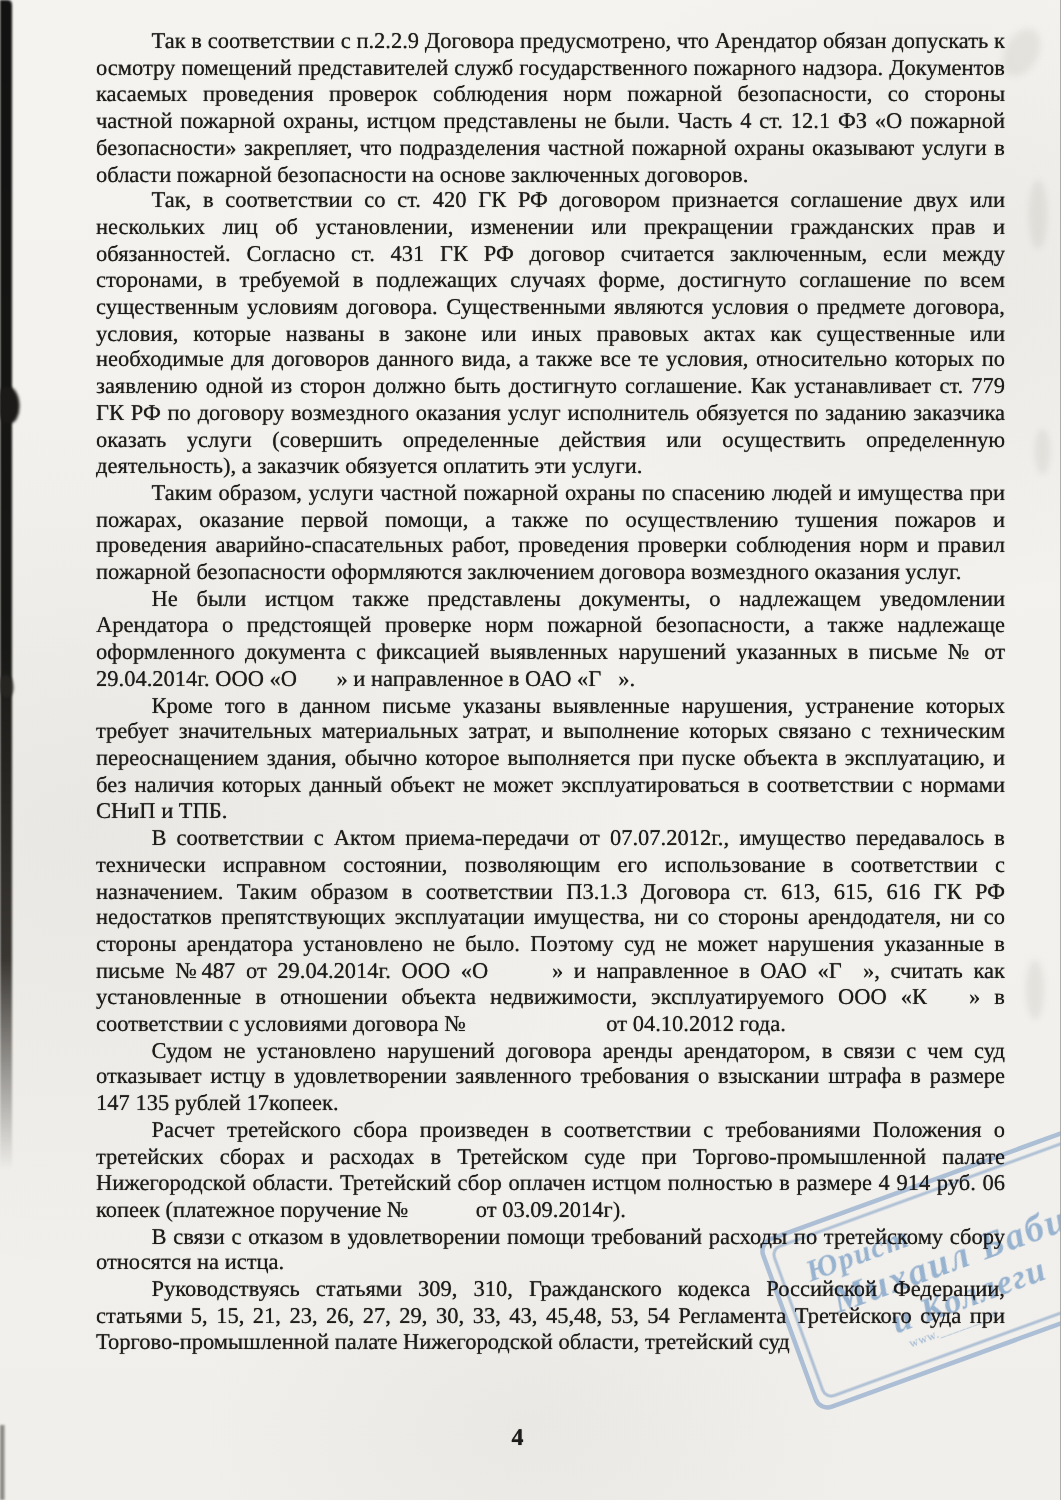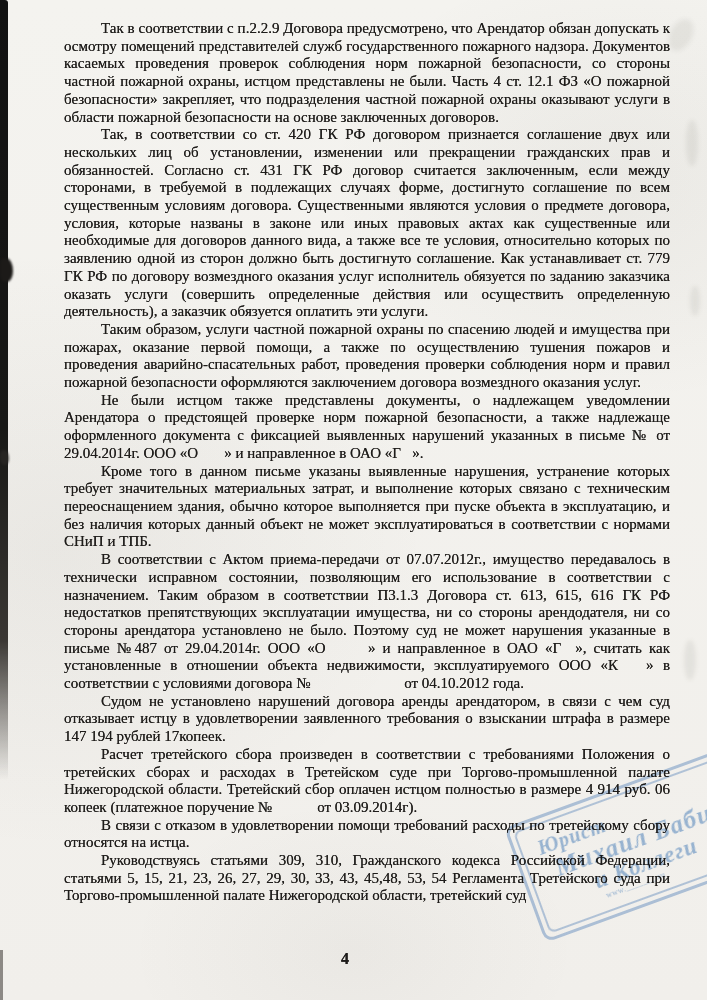--- a/index.html
+++ b/index.html
@@ -86,21 +86,21 @@
   <div class="smudge sm3"></div>
   <div class="smudge sm4"></div>
 
   <div class="content">
     <p>Так в соответствии с п.2.2.9 Договора предусмотрено, что Арендатор обязан допускать к осмотру помещений представителей служб государственного пожарного надзора. Документов касаемых проведения проверок соблюдения норм пожарной безопасности, со стороны частной пожарной охраны, истцом представлены не были. Часть 4 ст. 12.1 ФЗ «О пожарной безопасности» закрепляет, что подразделения частной пожарной охраны оказывают услуги в области пожарной безопасности на основе заключенных договоров.</p>
     <p>Так, в соответствии со ст. 420 ГК РФ договором признается соглашение двух или нескольких лиц об установлении, изменении или прекращении гражданских прав и обязанностей. Согласно ст. 431 ГК РФ договор считается заключенным, если между сторонами, в требуемой в подлежащих случаях форме, достигнуто соглашение по всем существенным условиям договора. Существенными являются условия о предмете договора, условия, которые названы в законе или иных правовых актах как существенные или необходимые для договоров данного вида, а также все те условия, относительно которых по заявлению одной из сторон должно быть достигнуто соглашение. Как устанавливает ст. 779 ГК РФ по договору возмездного оказания услуг исполнитель обязуется по заданию заказчика оказать услуги (совершить определенные действия или осуществить определенную деятельность), а заказчик обязуется оплатить эти услуги.</p>
     <p>Таким образом, услуги частной пожарной охраны по спасению людей и имущества при пожарах, оказание первой помощи, а также по осуществлению тушения пожаров и проведения аварийно-спасательных работ, проведения проверки соблюдения норм и правил пожарной безопасности оформляются заключением договора возмездного оказания услуг.</p>
     <p>Не были истцом также представлены документы, о надлежащем уведомлении Арендатора о предстоящей проверке норм пожарной безопасности, а также надлежаще оформленного документа с фиксацией выявленных нарушений указанных в письме № от 29.04.2014г. ООО «О&nbsp;&nbsp;&nbsp;&nbsp;&nbsp;&nbsp;&nbsp;» и направленное в ОАО «Г&nbsp;&nbsp;&nbsp;».</p>
     <p>Кроме того в данном письме указаны выявленные нарушения, устранение которых требует значительных материальных затрат, и выполнение которых связано с техническим переоснащением здания, обычно которое выполняется при пуске объекта в эксплуатацию, и без наличия которых данный объект не может эксплуатироваться в соответствии с нормами СНиП и ТПБ.</p>
     <p>В соответствии с Актом приема-передачи от 07.07.2012г., имущество передавалось в технически исправном состоянии, позволяющим его использование в соответствии с назначением. Таким образом в соответствии П3.1.3 Договора ст. 613, 615, 616 ГК РФ недостатков препятствующих эксплуатации имущества, ни со стороны арендодателя, ни со стороны арендатора установлено не было. Поэтому суд не может нарушения указанные в письме №487 от 29.04.2014г. ООО «О&nbsp;&nbsp;&nbsp;&nbsp;&nbsp;&nbsp;» и направленное в ОАО «Г&nbsp;&nbsp;», считать как установленные в отношении объекта недвижимости, эксплуатируемого ООО «К&nbsp;&nbsp;&nbsp;» в соответствии с условиями договора №&nbsp;&nbsp;&nbsp;&nbsp;&nbsp;&nbsp;&nbsp;&nbsp;&nbsp;&nbsp;&nbsp;&nbsp;&nbsp;&nbsp;&nbsp;&nbsp;&nbsp;&nbsp;&nbsp;&nbsp;&nbsp;&nbsp;&nbsp;&nbsp; от 04.10.2012 года.</p>
-    <p>Судом не установлено нарушений договора аренды арендатором, в связи с чем суд отказывает истцу в удовлетворении заявленного требования о взыскании штрафа в размере 147 194 рублей 17копеек.</p>
+    <p>Судом не установлено нарушений договора аренды арендатором, в связи с чем суд отказывает истцу в удовлетворении заявленного требования о взыскании штрафа в размере 147 135 рублей 17копеек.</p>
     <p>Расчет третейского сбора произведен в соответствии с требованиями Положения о третейских сборах и расходах в Третейском суде при Торгово-промышленной палате Нижегородской области. Третейский сбор оплачен истцом полностью в размере 4 914 руб. 06 копеек (платежное поручение №&nbsp;&nbsp;&nbsp;&nbsp;&nbsp;&nbsp;&nbsp;&nbsp;&nbsp;&nbsp;&nbsp; от 03.09.2014г).</p>
     <p>В связи с отказом в удовлетворении помощи требований расходы по третейскому сбору относятся на истца.</p>
     <p>Руководствуясь статьями 309, 310, Гражданского кодекса Российской Федерации, статьями 5, 15, 21, 23, 26, 27, 29, 30, 33, 43, 45,48, 53, 54 Регламента Третейского суда при Торгово-промышленной палате Нижегородской области, третейский суд</p>
   </div>
 
   <div class="page-number">4</div>
 
   <div class="stamp">
     <div class="stamp-outer">
       <div class="stamp-inner">

